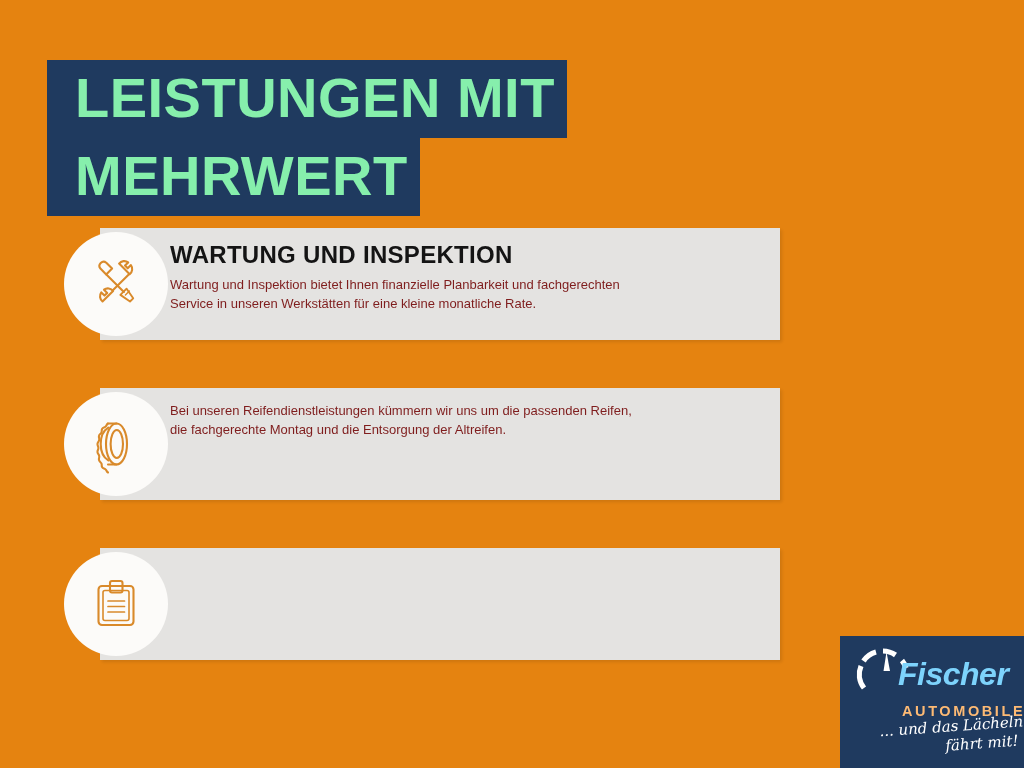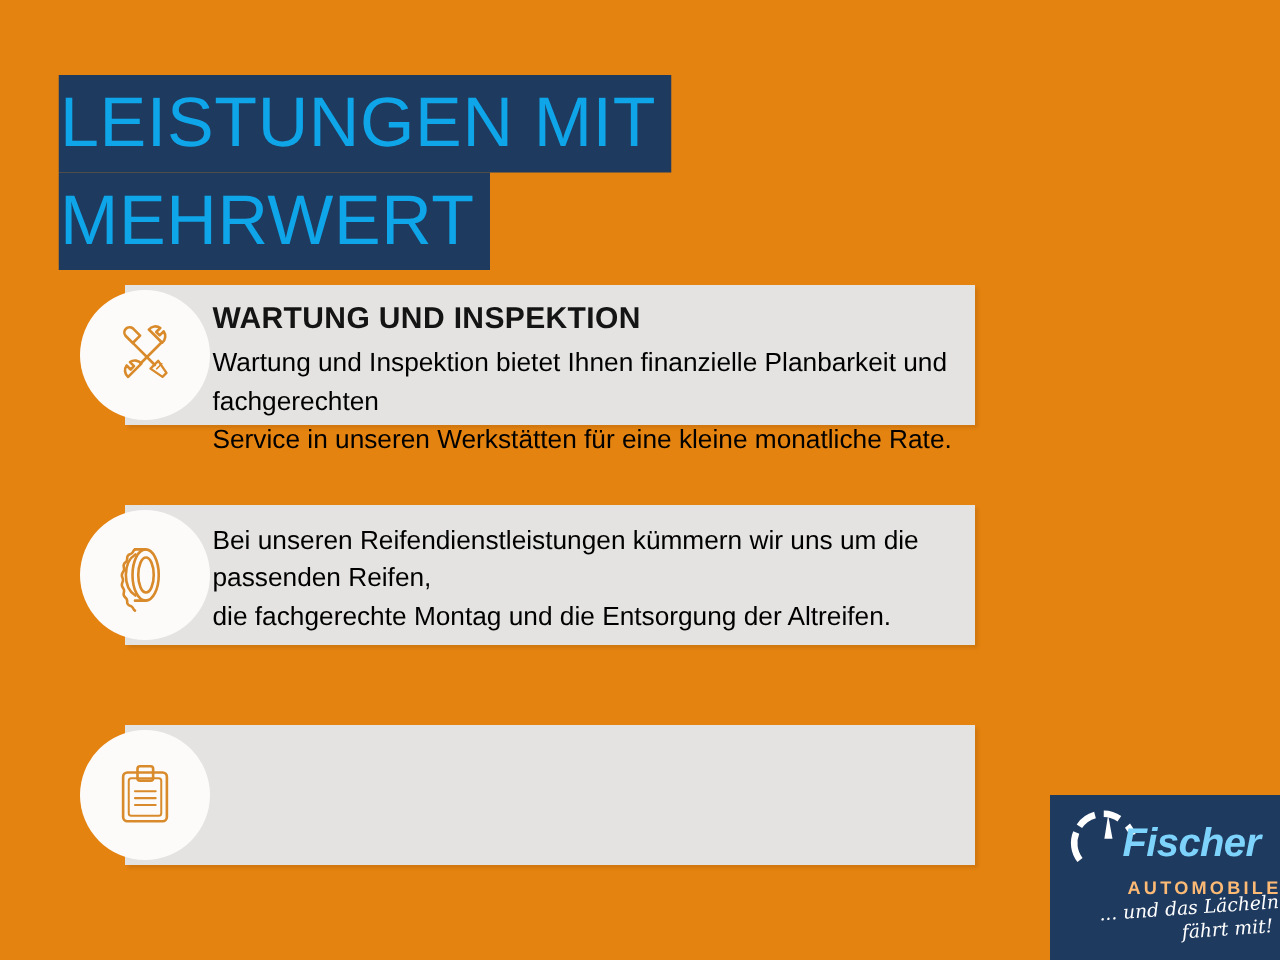--- a/index.html
+++ b/index.html
@@ -19,44 +19,44 @@
   .title-wrap {
     position: absolute;
     left: 47px;
     top: 60px;
     display: flex;
     flex-direction: column;
     align-items: flex-start;
   }
   .title-line {
     background: #1F3A5F;
-    color: #0ea5e9;
+    color: #86efac;
     font-size: 56px;
-    font-weight: normal;
+    font-weight: bold;
     letter-spacing: 0.5px;
     line-height: 1;
-    padding: 10px 12px 12px 1px;
+    padding: 10px 12px 12px 28px;
     text-transform: uppercase;
     white-space: nowrap;
   }
   .title-line + .title-line {
     margin-top: 0;
   }
 
   
   .cards {
     position: absolute;
     left: 0;
     top: 228px;
     width: 1024px;
   }
   .card {
     position: relative;
     height: 132px;
-    margin-bottom: 44px;
+    margin-bottom: 28px;
   }
   .card-panel {
     position: absolute;
     left: 100px;
     top: 0;
     width: 680px;
     height: 112px;
     background: #E4E3E1;
     box-shadow: 2px 2px 3px rgba(0,0,0,0.10);
   }
@@ -86,22 +86,22 @@
   .card-heading {
     font-size: 24px;
     font-weight: bold;
     color: #141414;
     letter-spacing: 0.3px;
     margin: 0 0 8px 0;
     text-transform: uppercase;
     line-height: 1.1;
   }
   .card-body {
-    font-size: 21px;
-    color: #000000;
+    font-size: 13px;
+    color: #7f1d1d;
     line-height: 1.45;
     margin: 0;
     white-space: pre-line;
   }
 
   
   .logo-box {
     position: absolute;
     left: 840px;
     top: 636px;

